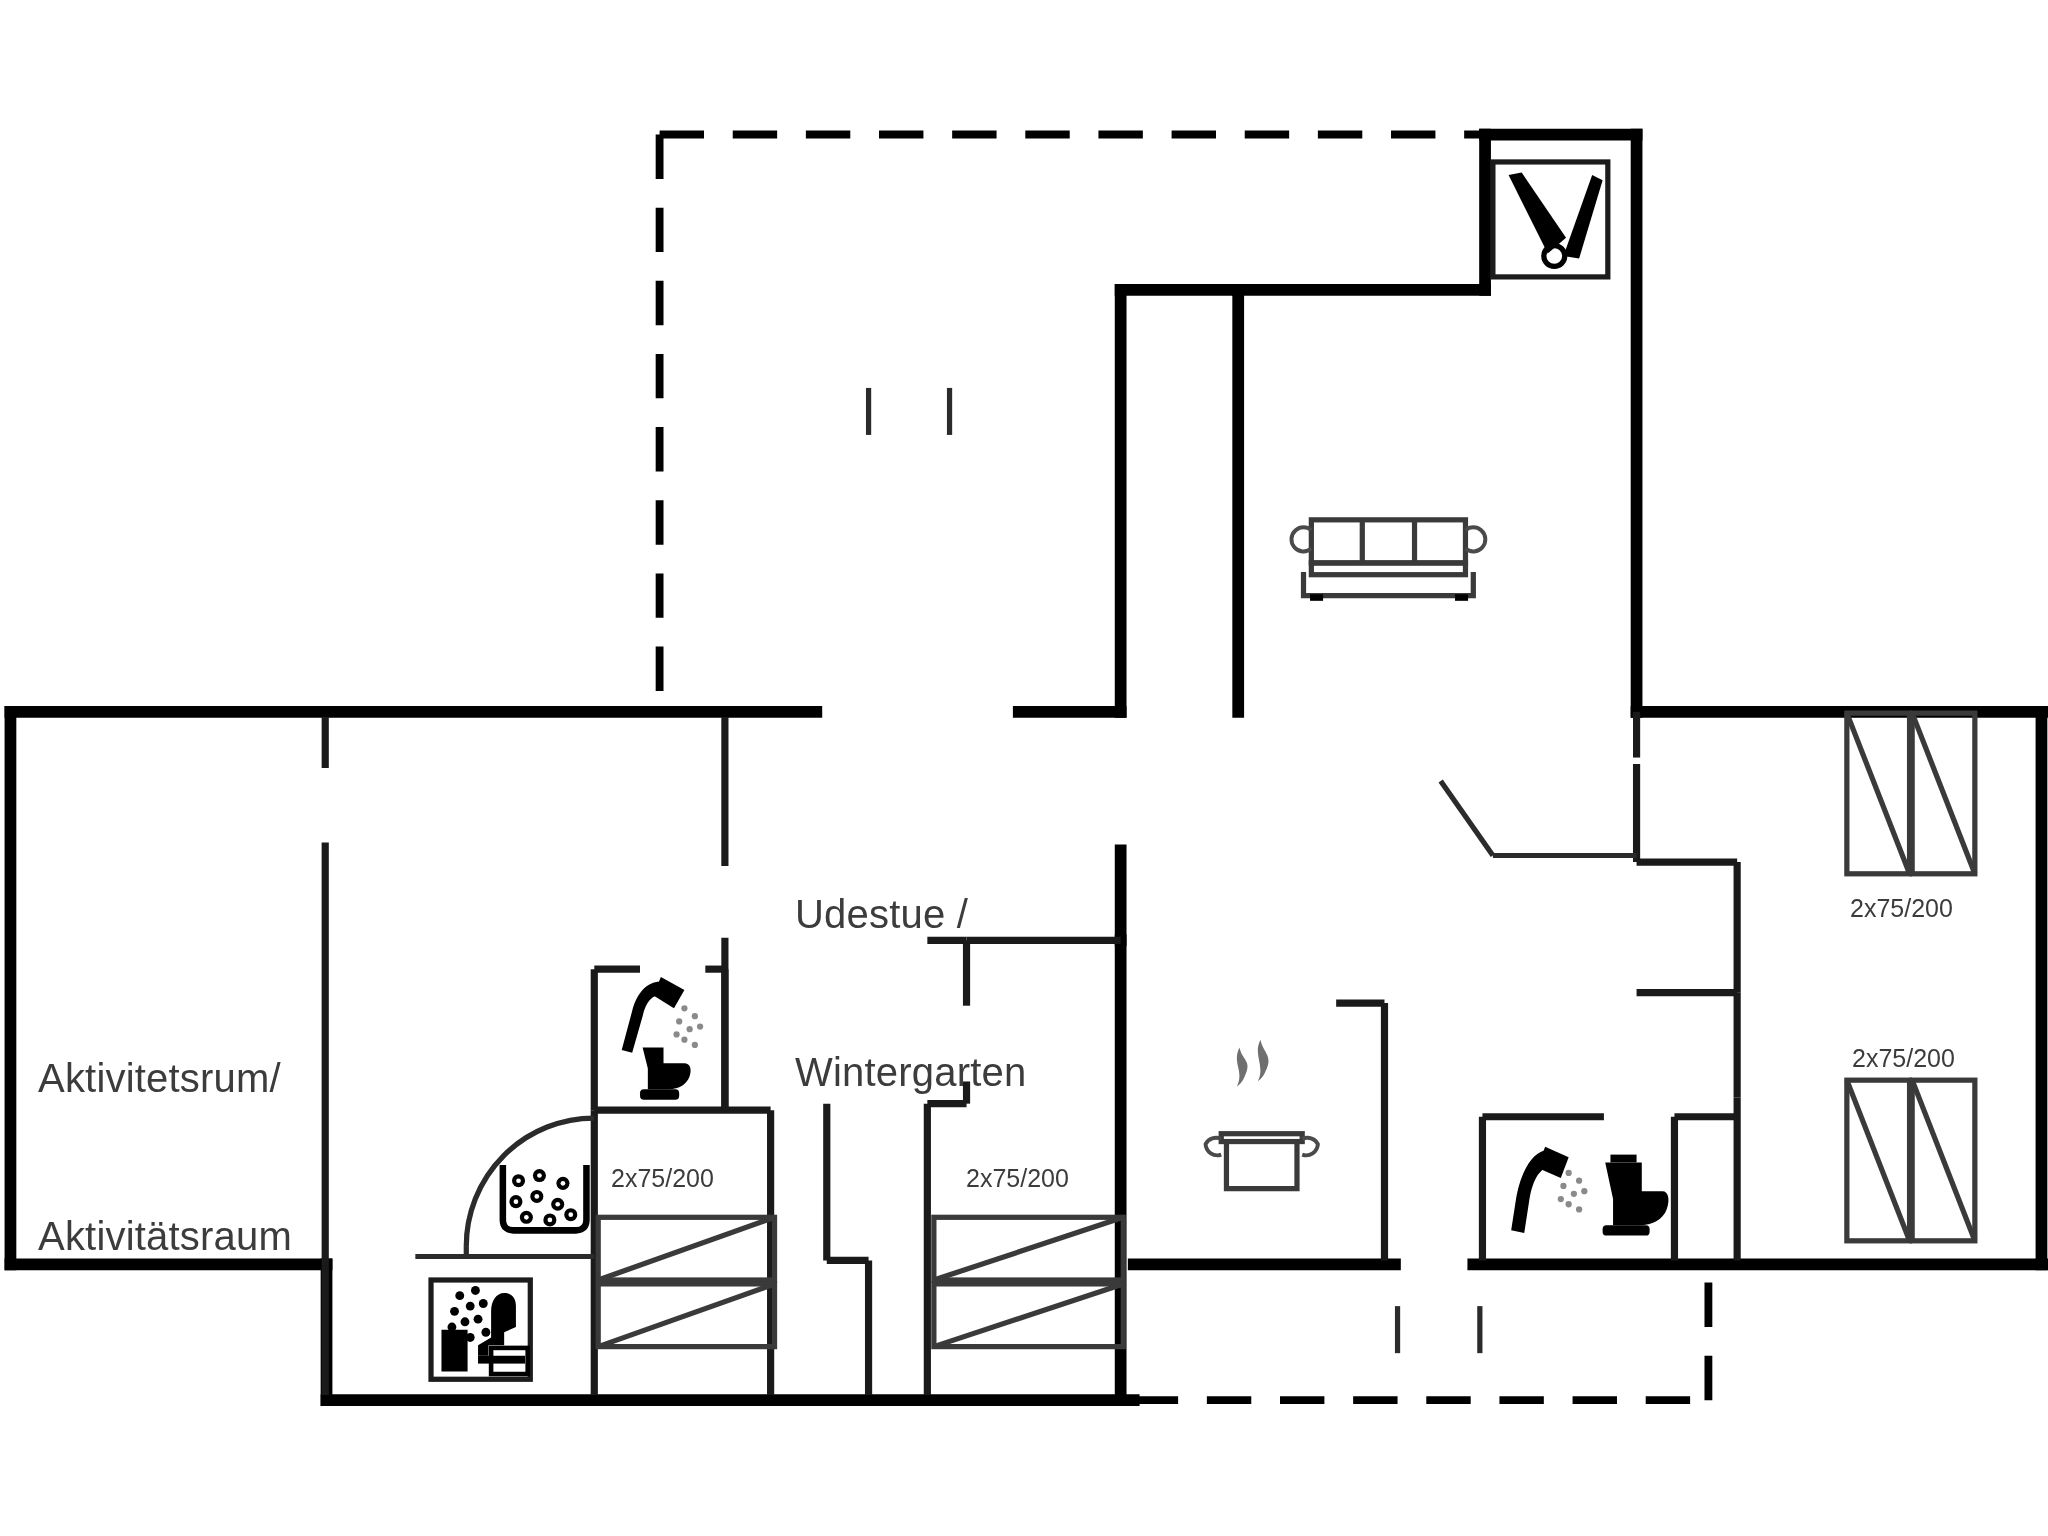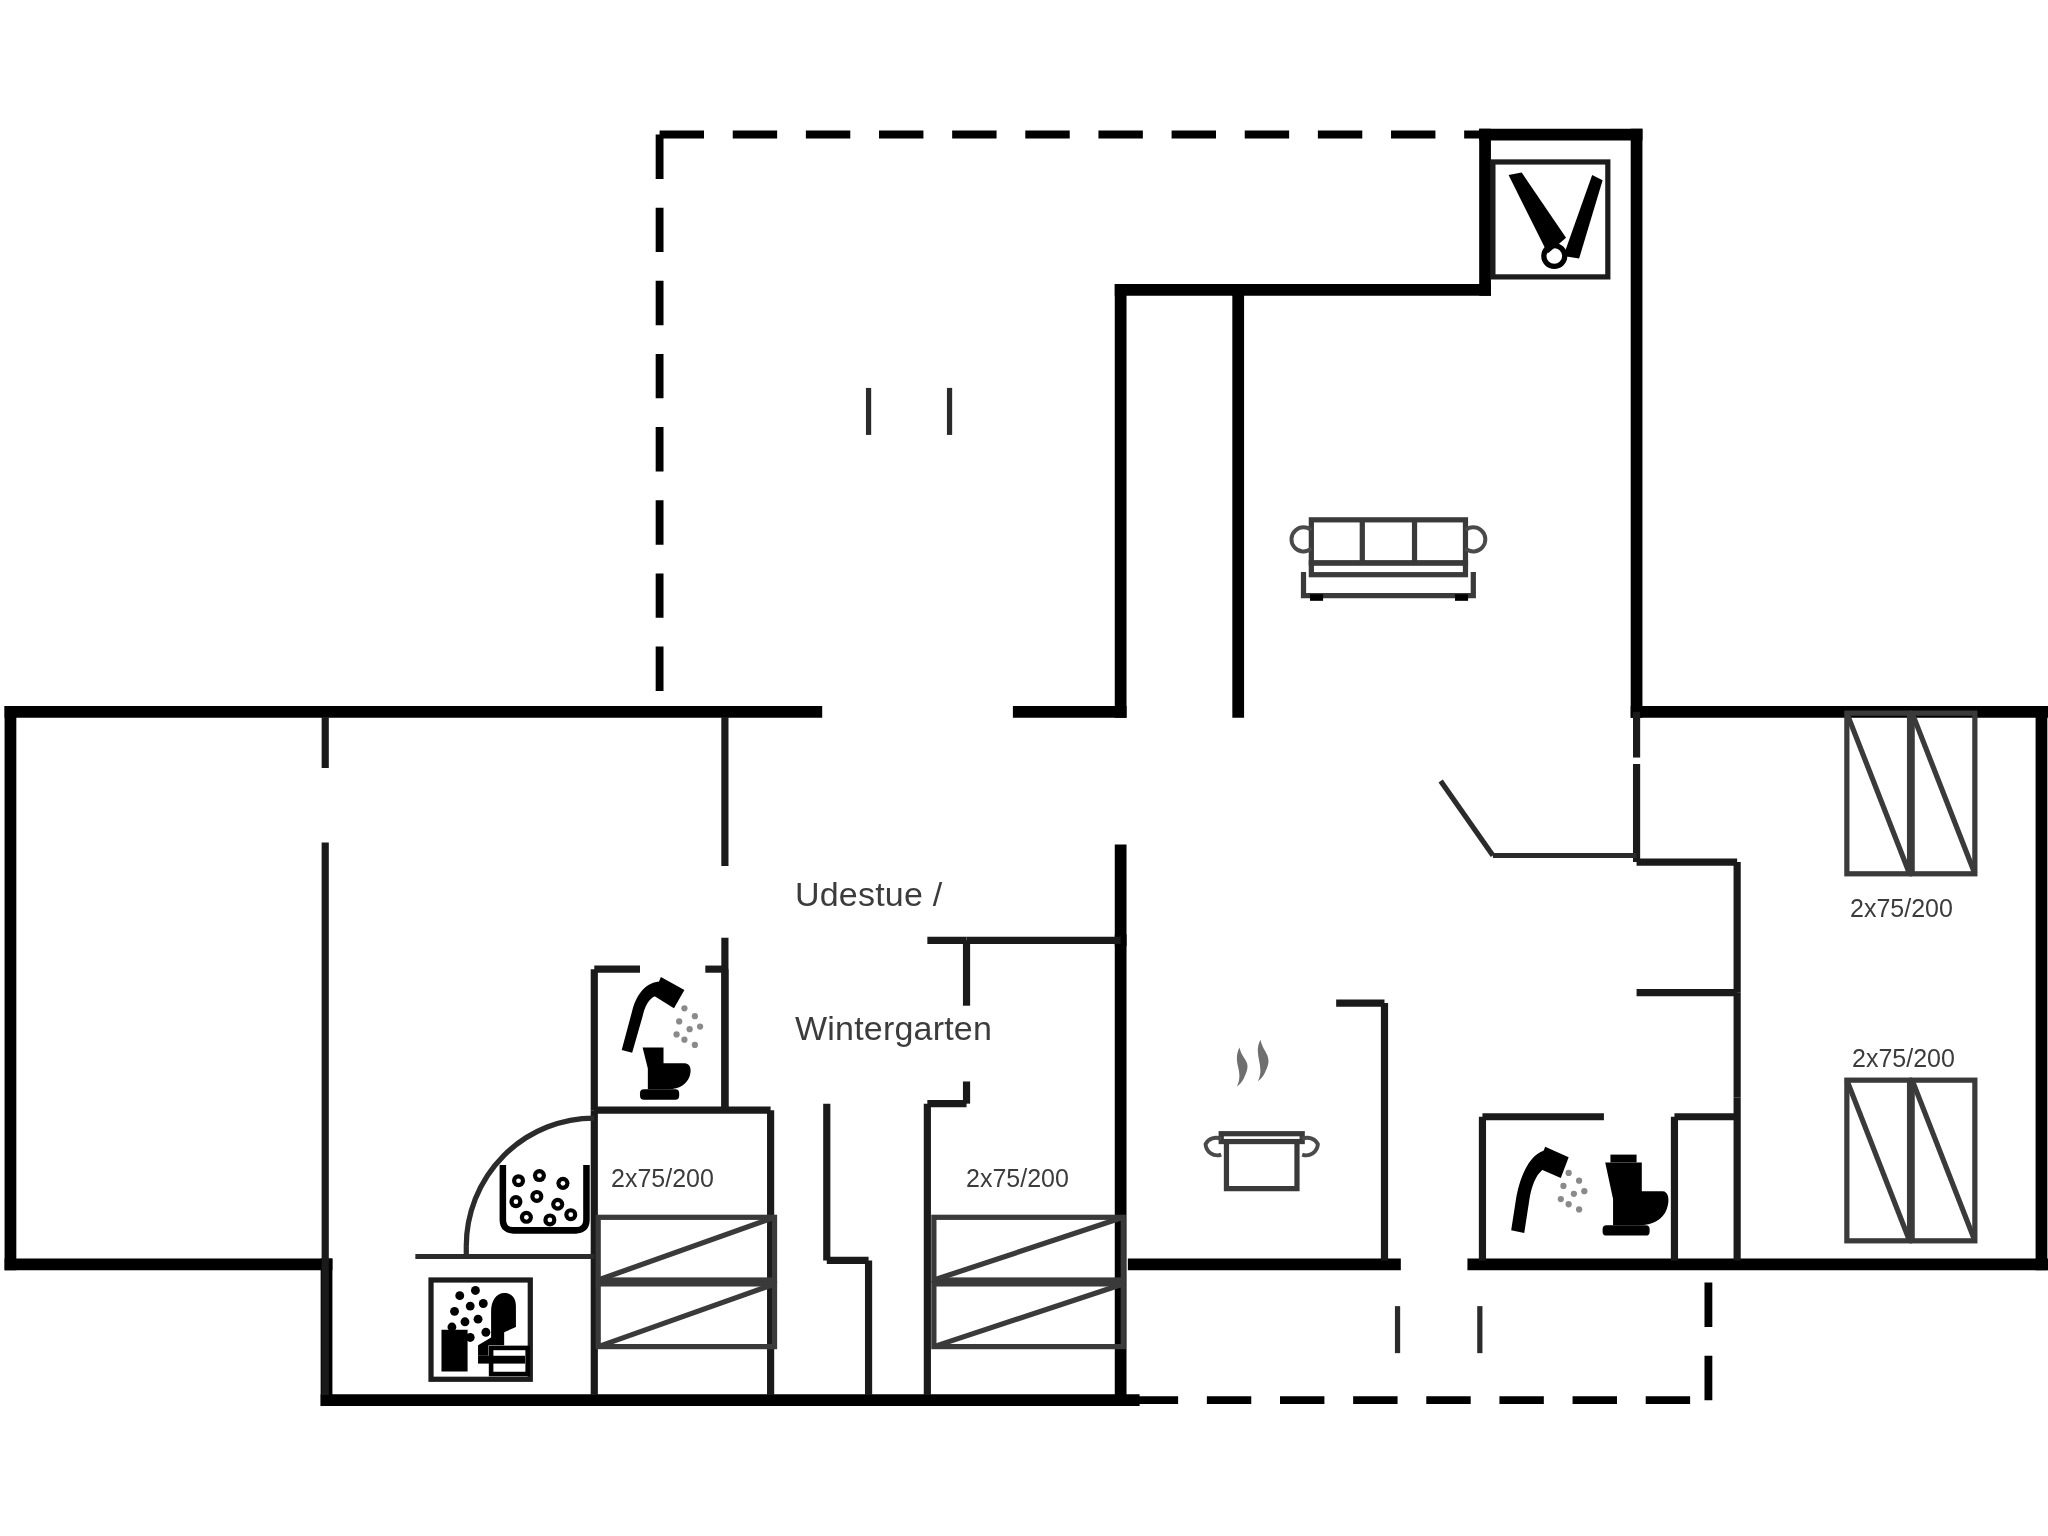--- a/index.html
+++ b/index.html
@@ -75,21 +75,21 @@
   }
   .door-arc {
     stroke: #2b2b2b;
     stroke-width: 4;
     fill: none;
   }
   .plan-label {
     position: absolute;
     color: #3c3c3c;
     font-family: "Liberation Sans", sans-serif;
-    font-size: 34px;
+    font-size: 40px;
     line-height: 1.32;
     white-space: pre;
     letter-spacing: 0.2px;
   }
   .dim-label {
     position: absolute;
     color: #3c3c3c;
     font-family: "Liberation Sans", sans-serif;
     font-size: 25px;
     line-height: 1.2;
@@ -348,20 +348,24 @@
         <path class="furn-line" d="M 1464 827 L 1512 950"></path>
       </g>
     </g>
 
     <g>
       <path class="wall-thin" d="M 318 962 L 455 962"></path>
     </g>
 
   </svg>
 
+  <div class="plan-label" style="left:38px; top:946px;">
+    <div>Aktivitetsrum/</div>
+    <div>Aktivitätsraum</div>
+  </div>
 
   <div class="plan-label" style="left:795px; top:782px;">
     <div>Udestue /</div>
     <div>Wintergarten</div>
   </div>
 
   <div class="dim-label" style="left:611px; top:1163px;">2x75/200</div>
 
   <div class="dim-label" style="left:966px; top:1163px;">2x75/200</div>
 

